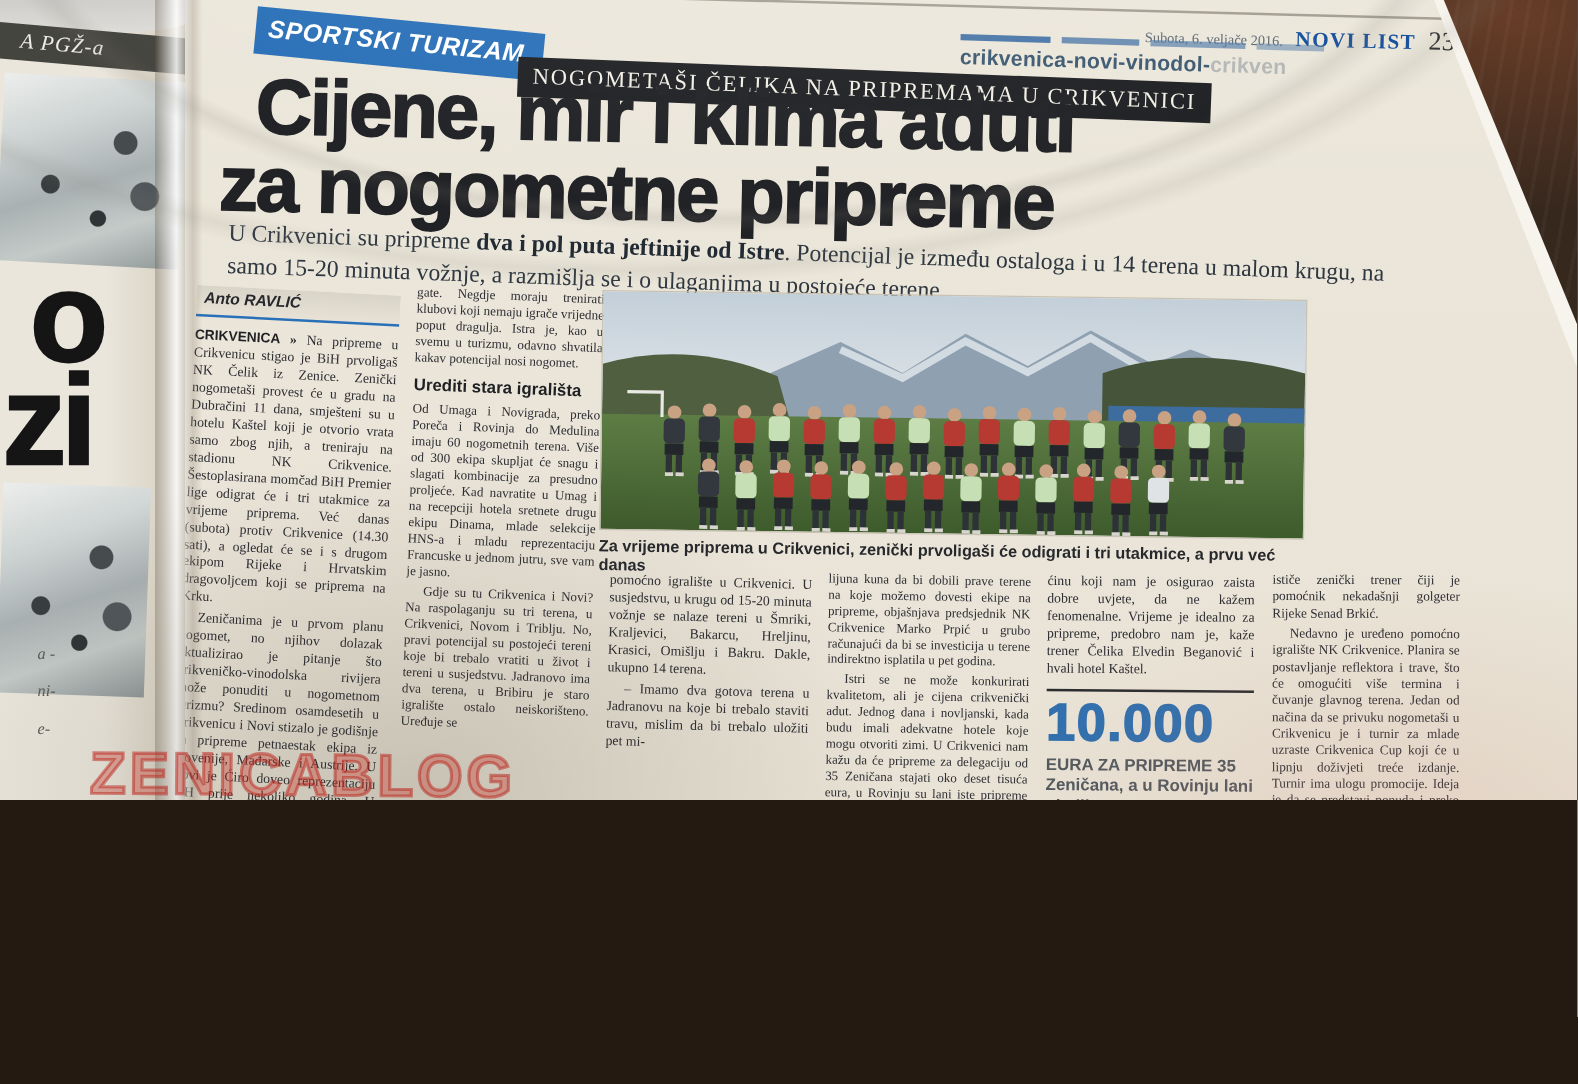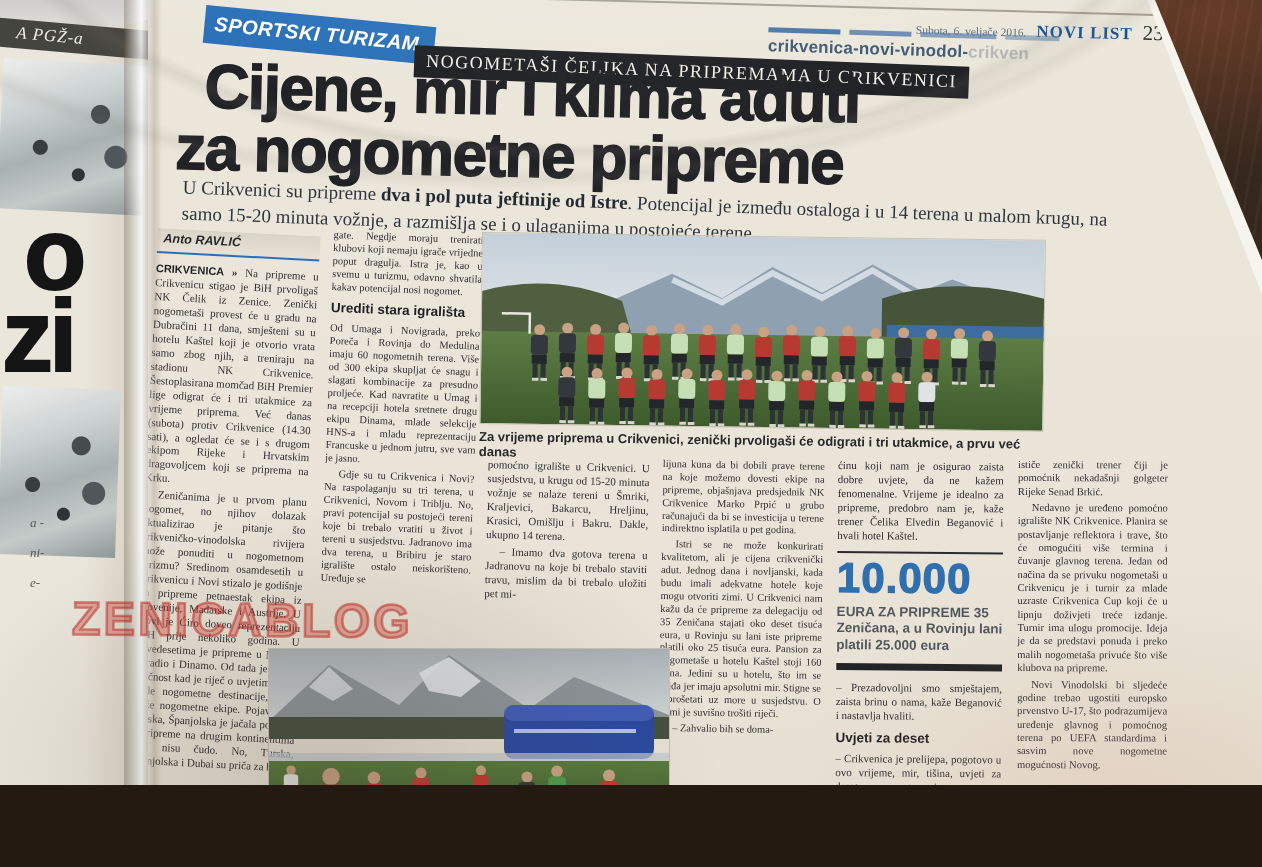--- a/index.html
+++ b/index.html
@@ -1,16 +1,16 @@
 <!DOCTYPE html>
 <html><head>
 <meta charset="utf-8">
 <style>
   html,body{margin:0;padding:0;background:#241a12;}
-  .scene{position:relative;width:1262px;height:785px;overflow:hidden;
+  .scene{position:relative;width:1262px;height:640px;overflow:hidden;
     font-family:"Liberation Serif",serif;color:#2b2b30;
     background:
       radial-gradient(ellipse 500px 260px at 96% 2%, rgba(165,88,52,.45), transparent 60%),
       linear-gradient(112deg,#4d3626 0%,#3a2a1e 38%,#30231a 66%,#3b2b20 100%);}
   .wood-streaks{position:absolute;inset:0;
     background:repeating-linear-gradient(100deg, rgba(255,255,255,.03) 0 3px, transparent 3px 14px);}
   
   .left-page{position:absolute;left:0;top:0;width:152px;height:867px;
     background:linear-gradient(90deg,#eae6dc 55%,#ddd7c9 82%,#bcb4a3 100%);}
   .lp-topcurl{position:absolute;left:0;top:0;width:152px;height:26px;background:linear-gradient(180deg,#cfcecb,#dddcd8);border-radius:0 0 40% 20%;}

